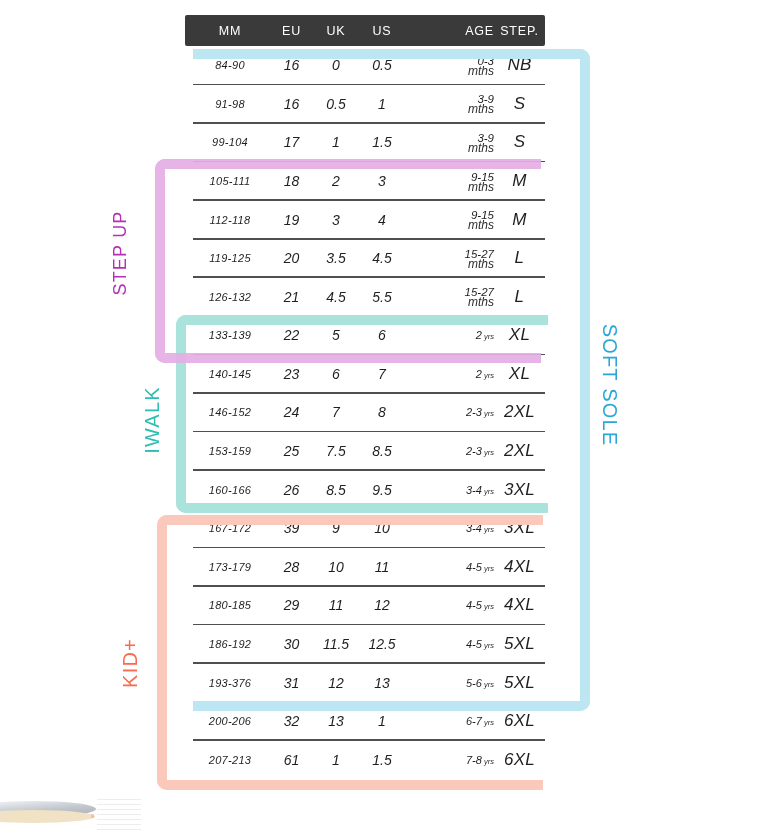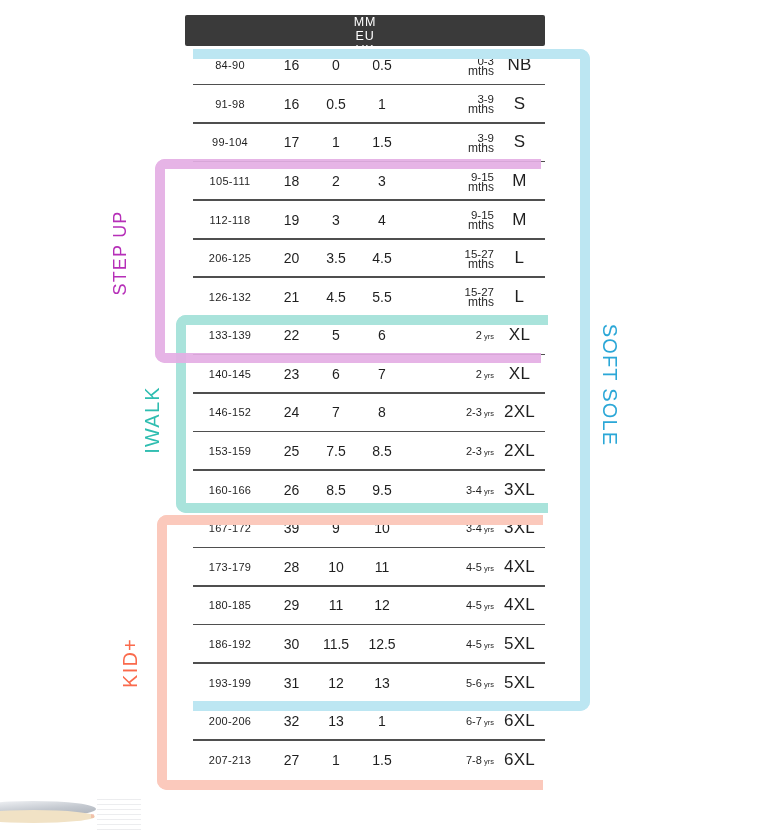--- a/index.html
+++ b/index.html
@@ -10,21 +10,21 @@
   
   .thead{
     position:absolute;left:185px;top:15px;width:360px;height:31px;
     background:#3a3a3a;border-radius:2px;display:flex;align-items:center;
     color:#ffffff;font-size:12.5px;letter-spacing:0.8px;z-index:2;
   }
   .tbody{
     position:absolute;left:185px;top:46px;width:360px;height:733px;
     display:flex;flex-direction:column;z-index:1;
   }
-  .row{flex:1;display:flex;align-items:center;position:relative;}
+  .row{flex:1;display:flex;align-items:center;position:relative;font-style:italic;}
   .sep{position:absolute;top:-1px;left:8px;right:0;height:1.7px;background:#4f4f4f;}
   .cell{text-align:center;box-sizing:border-box;}
   .c0{width:90px;font-size:11px;letter-spacing:0.3px;}
   .c1{width:33px;font-size:14px;}
   .c2{width:56px;font-size:14px;}
   .c3{width:36px;font-size:14px;}
   .c4{width:94px;font-size:11.5px;text-align:right;}
   .c5{width:51px;font-size:17px;letter-spacing:0.3px;}
   .thead .cell{font-size:12.5px;letter-spacing:0.8px;}
   .age-top{font-size:11.5px;line-height:11px;}
@@ -56,21 +56,21 @@
     background:#f1e2c5;}
   .mini-chart{position:absolute;left:97px;top:799px;width:44px;height:34px;opacity:0.55;z-index:1;
     background:repeating-linear-gradient(to bottom, rgba(140,145,155,0.30) 0 1px, rgba(0,0,0,0) 1px 5px);}
   .mini-chart::before{content:"";position:absolute;left:-6px;top:15px;width:3px;height:4px;background:rgba(240,120,110,0.55);}
 </style>
 </head>
 <body>
 
 <div class="canvas">
 
-  <div class="thead" style="background: rgb(58, 58, 58); flex-direction: column;">
+  <div class="thead" style="background: rgb(58, 58, 58);">
       <div class="cell c0">MM</div>
       <div class="cell c1">EU</div>
       <div class="cell c2">UK</div>
       <div class="cell c3">US</div>
       <div class="cell c4">AGE</div>
       <div class="cell c5">STEP.</div>
     </div>
   <div class="tbody">
       <div class="row">
         <div class="cell c0">84-90</div>
@@ -126,21 +126,21 @@
         <div class="cell c2">3</div>
         <div class="cell c3">4</div>
         <div class="cell c4">
           <div class="age-top">9-15</div>
           <div class="age-unit">mths</div>
         </div>
         <div class="cell c5">M</div>
       </div>
       <div class="row">
         <i class="sep" style="background: rgb(79, 79, 79);"></i>
-        <div class="cell c0">206-125</div>
+        <div class="cell c0">119-125</div>
         <div class="cell c1">20</div>
         <div class="cell c2">3.5</div>
         <div class="cell c3">4.5</div>
         <div class="cell c4">
           <div class="age-top">15-27</div>
           <div class="age-unit">mths</div>
         </div>
         <div class="cell c5">L</div>
       </div>
       <div class="row">
@@ -231,40 +231,40 @@
         <i class="sep" style="background: rgb(79, 79, 79);"></i>
         <div class="cell c0">186-192</div>
         <div class="cell c1">30</div>
         <div class="cell c2">11.5</div>
         <div class="cell c3">12.5</div>
         <div class="cell c4"><span class="age-inline">4-5</span><span class="age-unit-inline"> yrs</span></div>
         <div class="cell c5">5XL</div>
       </div>
       <div class="row">
         <i class="sep" style="background: rgb(79, 79, 79);"></i>
-        <div class="cell c0">193-199</div>
+        <div class="cell c0">193-376</div>
         <div class="cell c1">31</div>
         <div class="cell c2">12</div>
         <div class="cell c3">13</div>
         <div class="cell c4"><span class="age-inline">5-6</span><span class="age-unit-inline"> yrs</span></div>
         <div class="cell c5">5XL</div>
       </div>
       <div class="row">
         <i class="sep" style="background: rgb(79, 79, 79);"></i>
         <div class="cell c0">200-206</div>
         <div class="cell c1">32</div>
         <div class="cell c2">13</div>
         <div class="cell c3">1</div>
         <div class="cell c4"><span class="age-inline">6-7</span><span class="age-unit-inline"> yrs</span></div>
         <div class="cell c5">6XL</div>
       </div>
       <div class="row">
         <i class="sep" style="background: rgb(79, 79, 79);"></i>
         <div class="cell c0">207-213</div>
-        <div class="cell c1">27</div>
+        <div class="cell c1">61</div>
         <div class="cell c2">1</div>
         <div class="cell c3">1.5</div>
         <div class="cell c4"><span class="age-inline">7-8</span><span class="age-unit-inline"> yrs</span></div>
         <div class="cell c5">6XL</div>
       </div>
     </div>
 
   <div class="bracket bracket-left bk-iwalk" style="border-color: rgb(169, 227, 219);"></div>
   <div class="bracket bracket-left bk-stepup" style="border-color: rgb(228, 174, 228);"></div>
   <div class="bracket bracket-left bk-kid" style="border-color: rgb(251, 201, 188);"></div>

